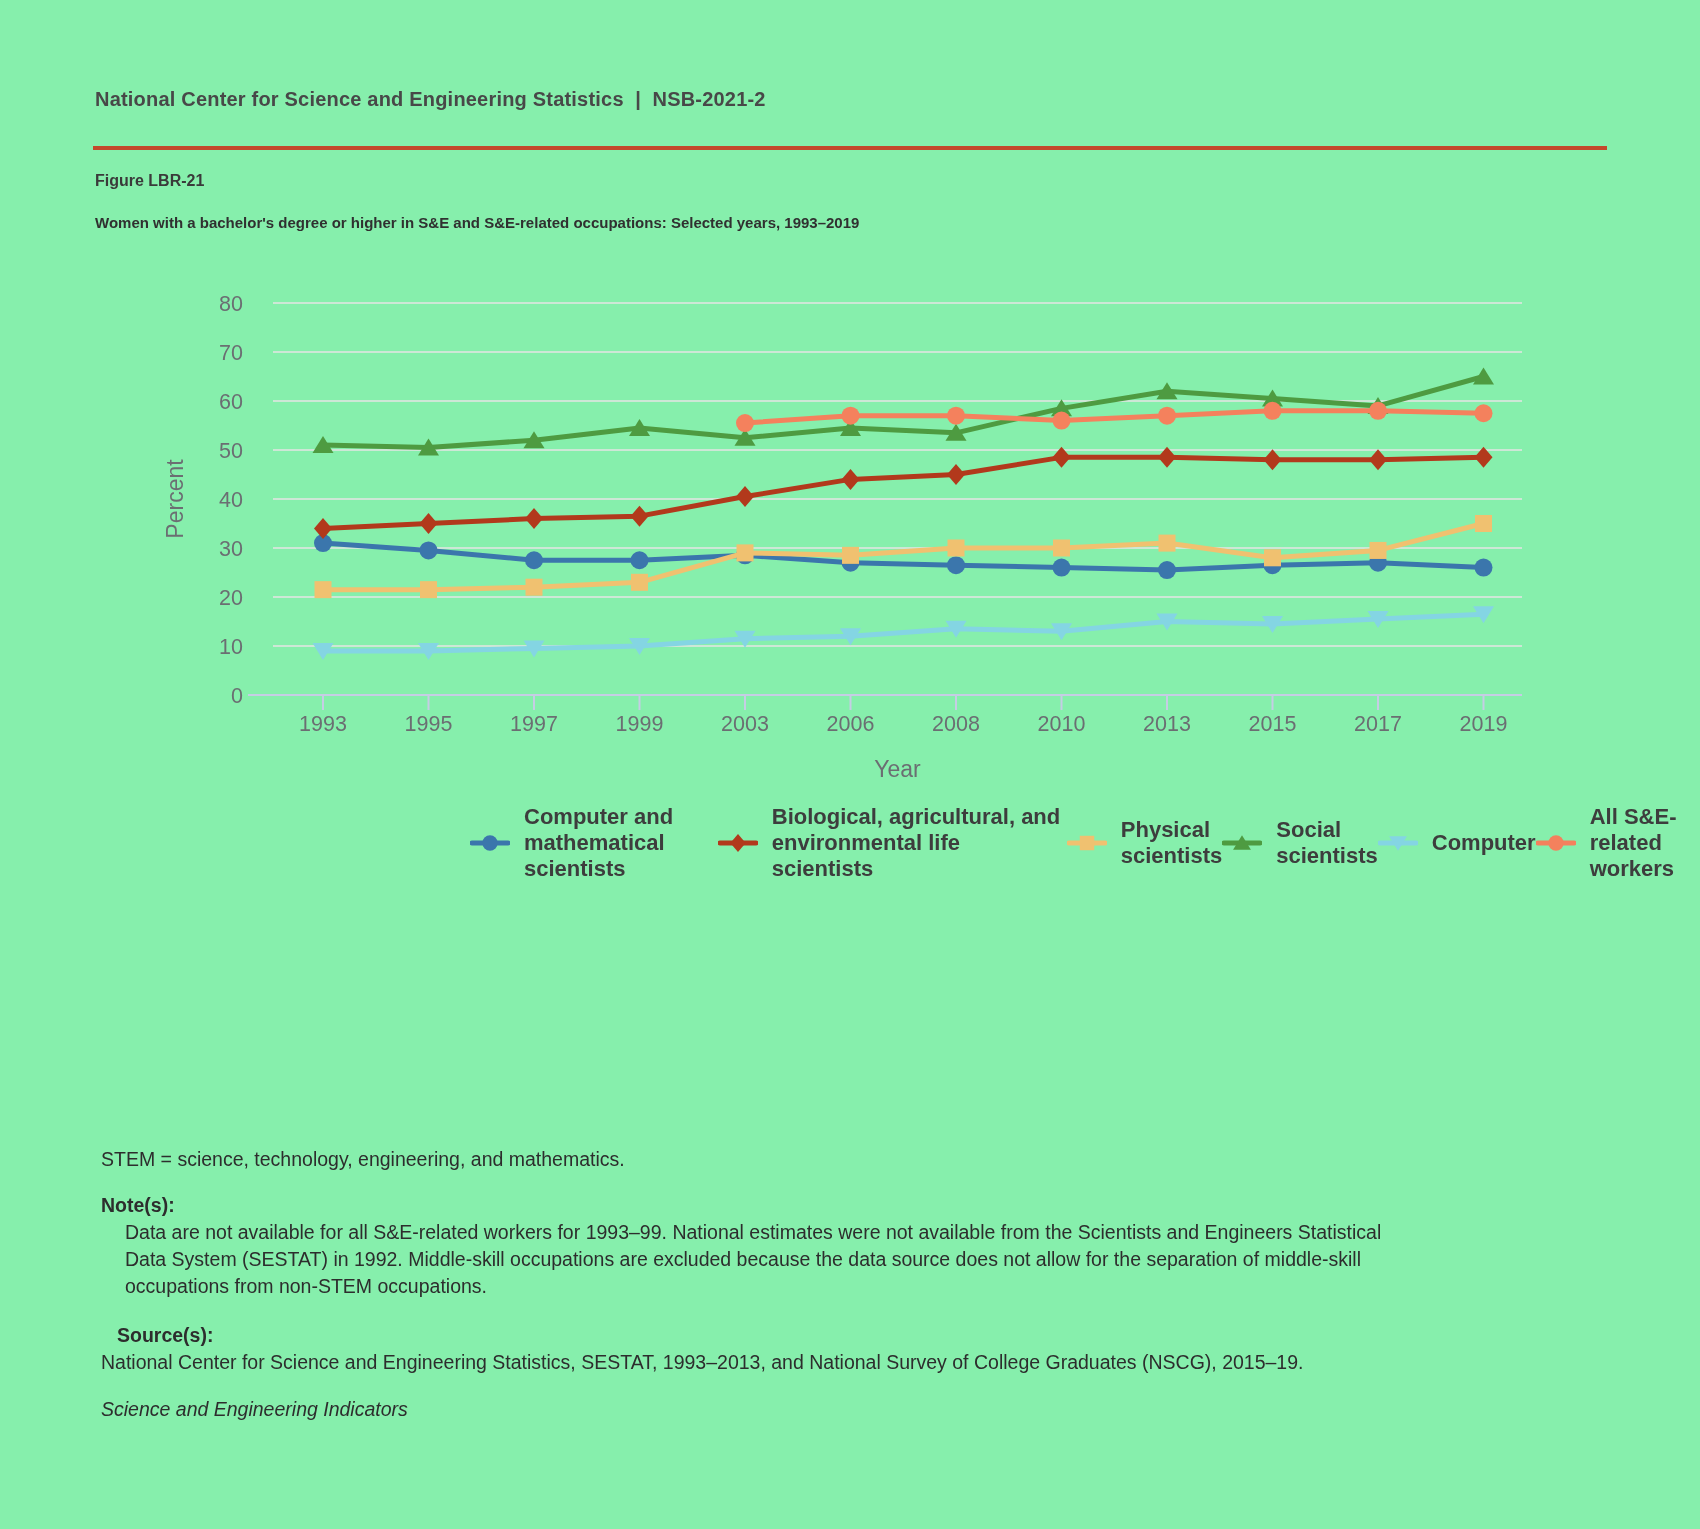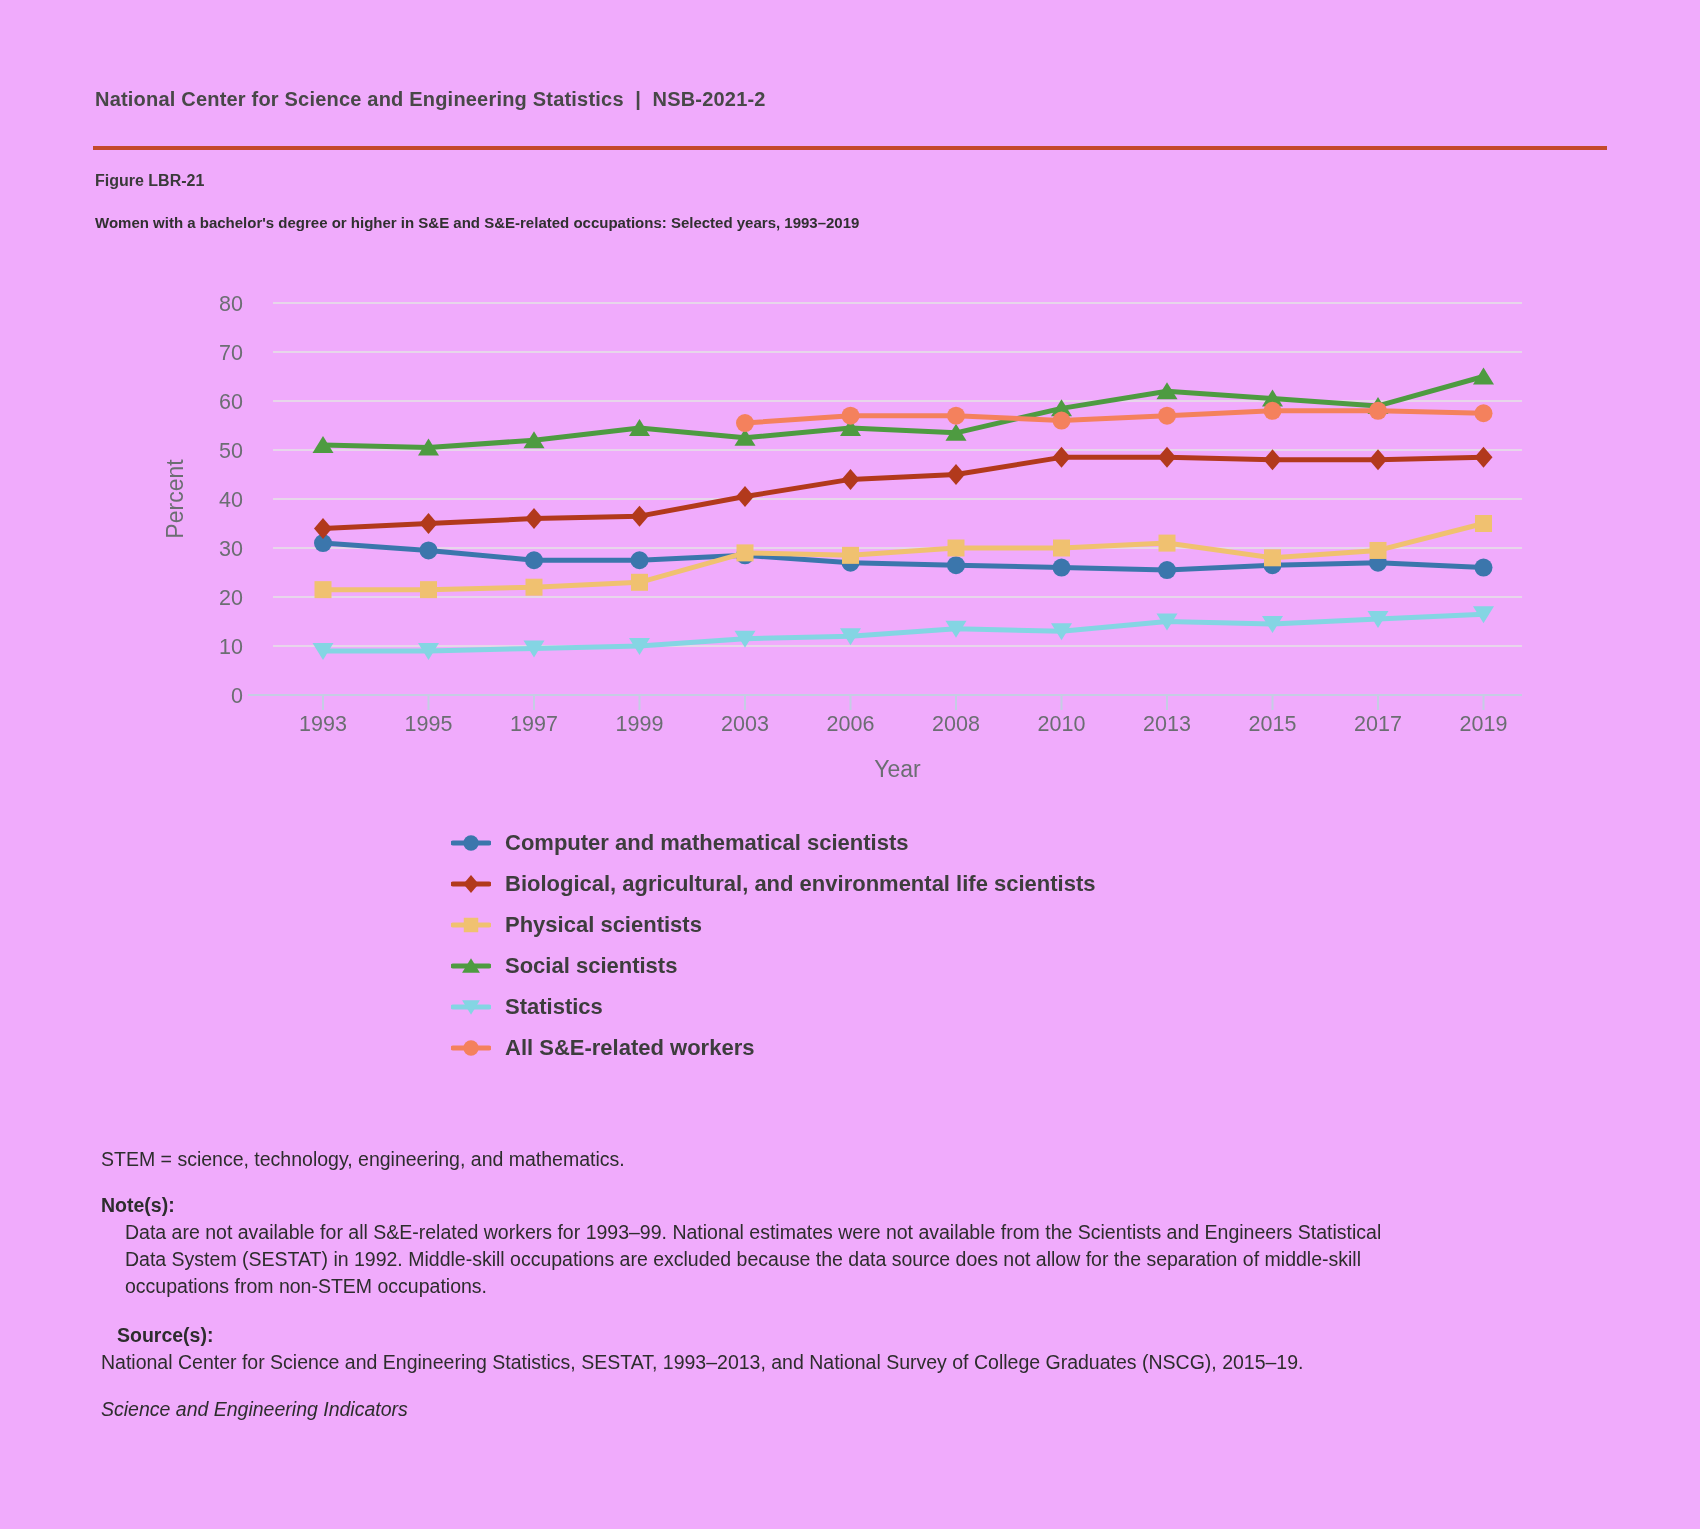--- a/index.html
+++ b/index.html
@@ -1,18 +1,18 @@
 <!DOCTYPE html>
 <html><head>
 <meta charset="utf-8">
 <style>
   * { box-sizing: border-box; }
   html,body { margin:0; padding:0; background:#ffffff; }
   .page {
-    position:relative; width:1700px; height:1529px; background:#f0abfc;
+    position:relative; width:1700px; height:1529px; background:#86efac;
     font-family:"Liberation Sans", sans-serif; overflow:hidden;
   }
   .header-text {
     position:absolute; left:95px; top:88px;
     font-size:20px; font-weight:700; color:#484848; white-space:pre;
     letter-spacing:0.2px;
   }
   .header-rule {
     position:absolute; left:93px; top:146px; width:1514px; height:4px;
     background:#c4492b;
@@ -20,22 +20,22 @@
   .figure-label {
     position:absolute; left:95px; top:172px;
     font-size:16px; font-weight:700; color:#3a3a3a;
   }
   .figure-title {
     position:absolute; left:95px; top:214px;
     font-size:15px; font-weight:700; color:#303030;
   }
   .chart-wrap { position:absolute; left:0; top:250px; width:1700px; height:545px; }
   .legend {
-    position:absolute; left:451px; top:822px; display:flex;
-    flex-direction:column;
+    position:absolute; left:470px; top:822px; display:flex;
+    flex-direction:row;
   }
   .legend-row { display:flex; align-items:center; height:41px; }
   .legend-row svg { flex:0 0 auto; }
   .legend-label {
     margin-left:14px; font-size:22px; font-weight:700; color:#3d3d3d;
   }
   .notes { position:absolute; left:93px; width:1516px; top:0; height:0; }
   .note-block { position:absolute; left:8px; width:1516px; color:#2d2d2d; font-size:19.5px; line-height:27px; }
   .nb-stem   { top:1146px; }
   .nb-notelabel { top:1192px; font-weight:700; }
@@ -223,21 +223,21 @@
           <line x1="2" x2="38" y1="12" y2="12" stroke="#4e9b41" stroke-width="5" stroke-linecap="round"></line>
           <path d="M 20 4.3500000000000005 L 28.924999999999997 18.8 L 11.075000000000001 18.8 Z" fill="#4e9b41"></path>
         </svg>
         <span class="legend-label">Social scientists</span>
       </div>
       <div class="legend-row">
         <svg width="40" height="24" viewBox="0 0 40 24">
           <line x1="2" x2="38" y1="12" y2="12" stroke="#84d5e3" stroke-width="5" stroke-linecap="round"></line>
           <path d="M 20 19.65 L 28.924999999999997 5.2 L 11.075000000000001 5.2 Z" fill="#84d5e3"></path>
         </svg>
-        <span class="legend-label">Statistics</span>
+        <span class="legend-label">Computer</span>
       </div>
       <div class="legend-row">
         <svg width="40" height="24" viewBox="0 0 40 24">
           <line x1="2" x2="38" y1="12" y2="12" stroke="#f4815d" stroke-width="5" stroke-linecap="round"></line>
           <circle cx="20" cy="12" r="7.6499999999999995" fill="#f4815d"></circle>
         </svg>
         <span class="legend-label">All S&amp;E-related workers</span>
       </div>
     </div>
 

